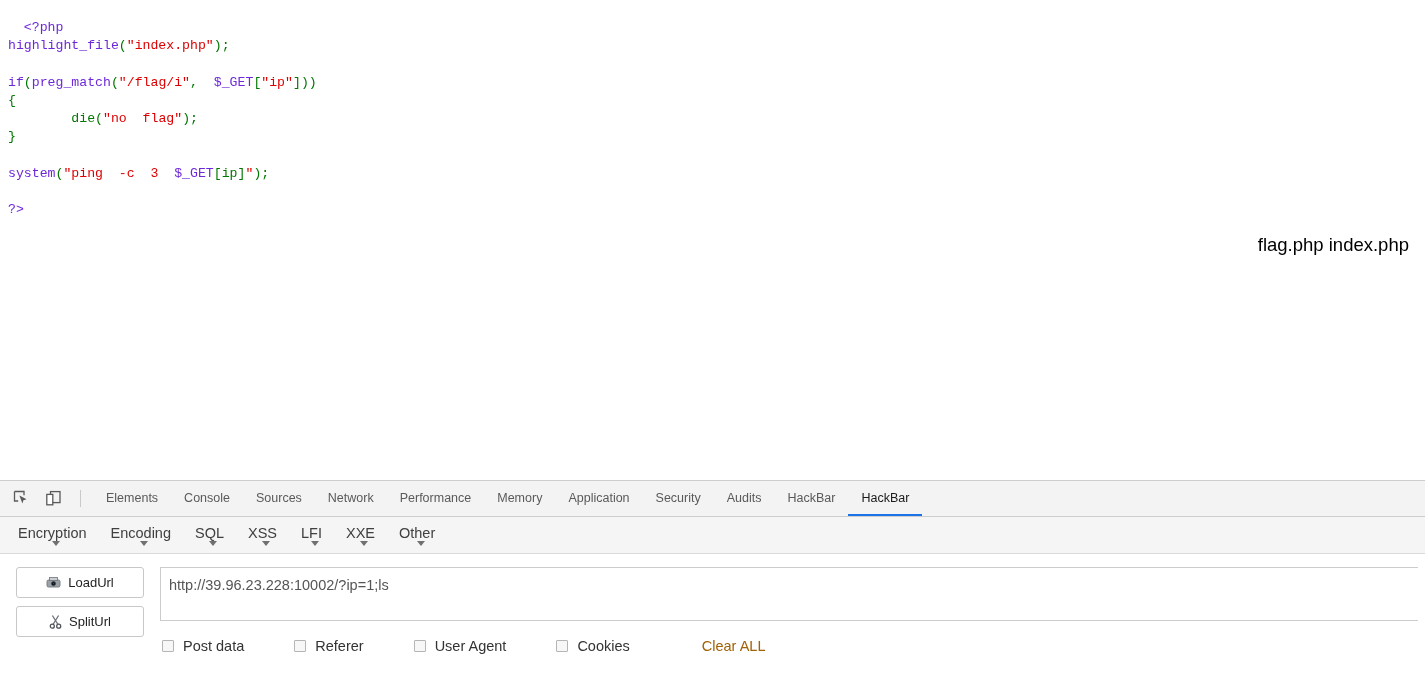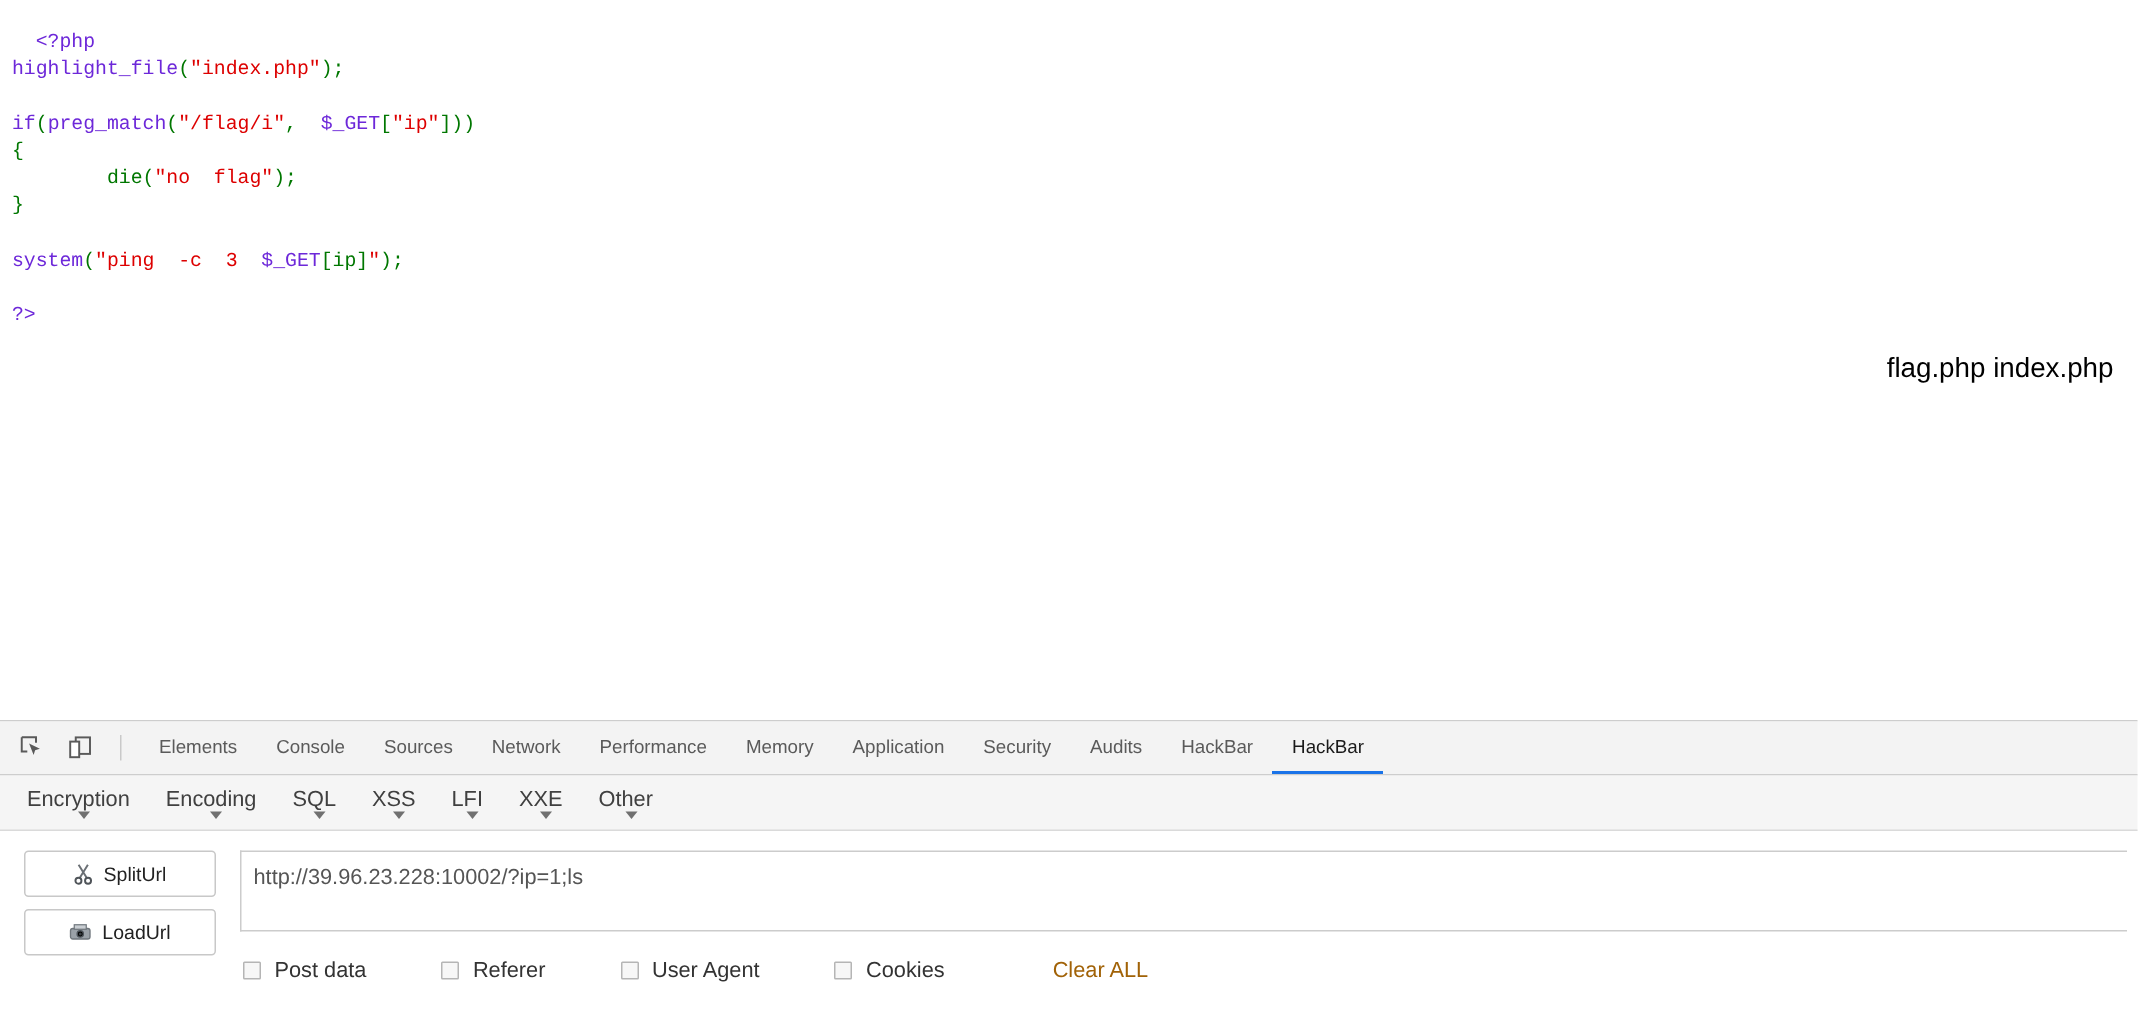--- a/index.html
+++ b/index.html
@@ -299,38 +299,38 @@
       <div class="hb-menu">
         <span>Other</span>
         <span class="caret"></span>
       </div>
     </div>
 
   <div id="hb-body">
     <div id="hb-left">
         <div class="hb-btn">
           <span class="bi">
-            <svg width="13" height="15" viewBox="0 0 13 15">
-              <path d="M3.4 1.5 L9 10.5 M9.6 1.5 L4 10.5" stroke="#6b7075" stroke-width="1.3" fill="none"></path>
-              <circle cx="3.3" cy="12.2" r="2" fill="none" stroke="#4f5459" stroke-width="1.3"></circle>
-              <circle cx="9.7" cy="12.2" r="2" fill="none" stroke="#4f5459" stroke-width="1.3"></circle>
-            </svg>
-          </span>
-          <span>SplitUrl</span>
-        </div>
-        <div class="hb-btn">
-          <span class="bi">
             <svg width="15" height="14" viewBox="0 0 15 14">
               <rect x="1" y="4" width="13" height="7" rx="1.5" fill="#9aa1a8" stroke="#6f767c" stroke-width="0.9"></rect>
               <rect x="3.5" y="1.5" width="8" height="3" fill="#c9ced3" stroke="#6f767c" stroke-width="0.8"></rect>
               <circle cx="7.5" cy="7.6" r="2.1" fill="#4e5counts" stroke="#4e555c" stroke-width="0.9"></circle>
               <circle cx="7.5" cy="7.6" r="1" fill="#3a4045"></circle>
             </svg>
           </span>
           <span>LoadUrl</span>
+        </div>
+        <div class="hb-btn">
+          <span class="bi">
+            <svg width="13" height="15" viewBox="0 0 13 15">
+              <path d="M3.4 1.5 L9 10.5 M9.6 1.5 L4 10.5" stroke="#6b7075" stroke-width="1.3" fill="none"></path>
+              <circle cx="3.3" cy="12.2" r="2" fill="none" stroke="#4f5459" stroke-width="1.3"></circle>
+              <circle cx="9.7" cy="12.2" r="2" fill="none" stroke="#4f5459" stroke-width="1.3"></circle>
+            </svg>
+          </span>
+          <span>SplitUrl</span>
         </div>
       </div>
     <div id="hb-right">
       <textarea id="url-textarea" placeholder="Enter URL here" style="">http://39.96.23.228:10002/?ip=1;ls</textarea>
       <div id="opts-row">
           <label class="opt">
             <span class="cbx"></span>
             <span>Post data</span>
           </label>
           <label class="opt">

